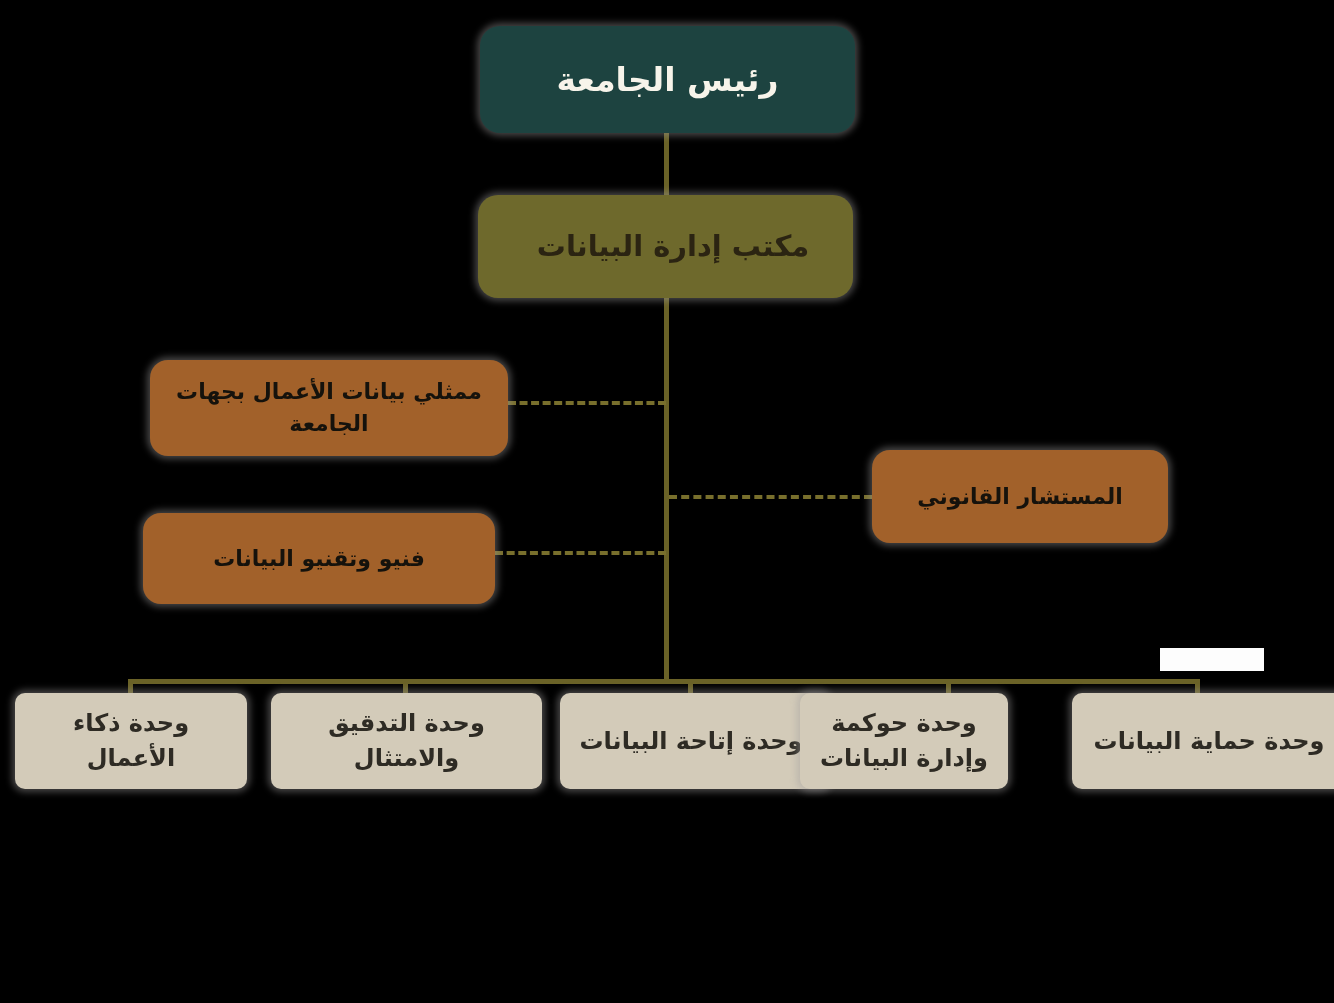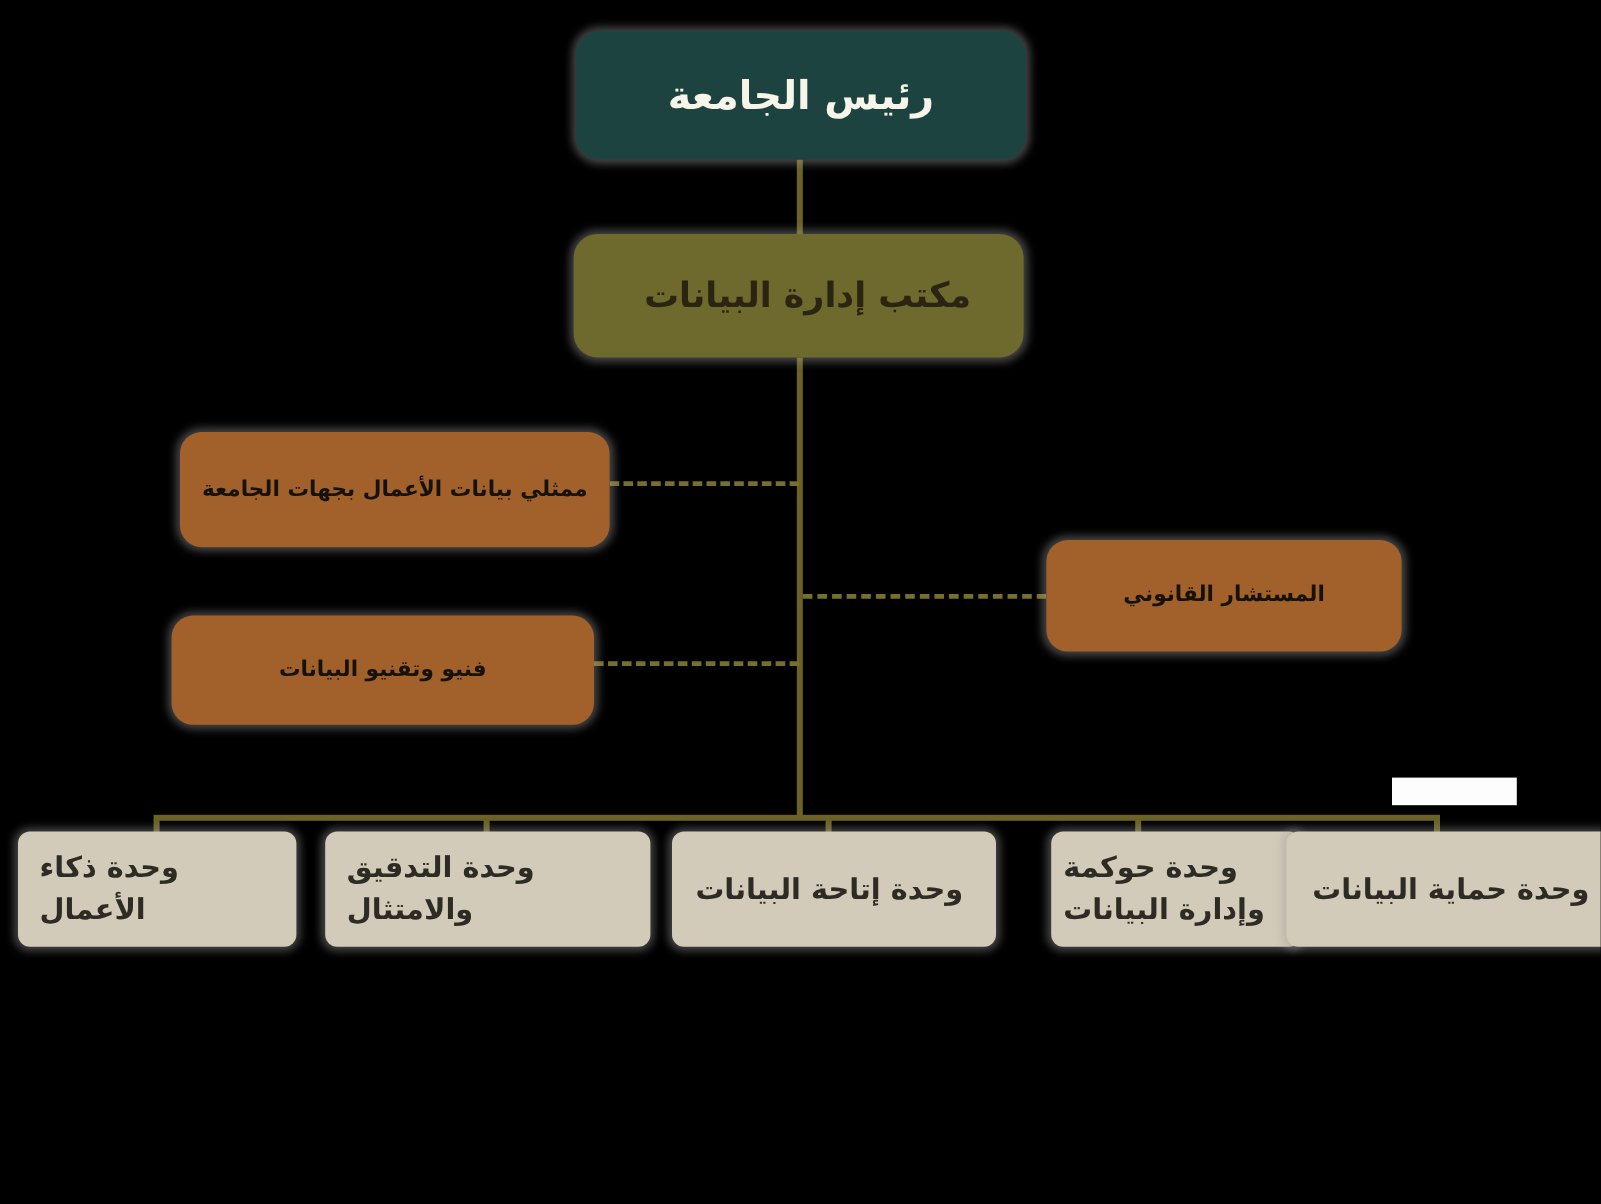--- a/index.html
+++ b/index.html
@@ -7,53 +7,53 @@
     position:relative;
     width:1334px;height:1003px;
     background:var(--bg,#000);
     font-family:"DejaVu Sans",sans-serif;
     overflow:hidden;
     direction:rtl;
   }
   .node{
     position:absolute;
     display:flex;align-items:center;justify-content:center;
-    text-align:left;
+    text-align:center;
     font-weight:bold;
     box-sizing:border-box;
     padding:8px 18px;
     line-height:1.45;
     box-shadow:0 0 7px 3px rgba(160,158,158,.45);
   }
   .node.president{
     left:480px;top:26px;width:375px;height:107px;
     background:var(--teal,#1d4340);color:var(--light-text,#f7f4ea);
     border-radius:20px;font-size:33px;
   }
   .node.office{
     left:478px;top:195px;width:375px;height:103px;
     background:var(--olive,#6e692c);color:var(--dark-olive-text,#2b2412);
     border-radius:20px;font-size:29px;padding-left:33px;
   }
   .node.brown{
     background:var(--rust,#a2612a);color:var(--dark-text,#15120c);
-    border-radius:18px;font-size:18px;
+    border-radius:18px;font-size:22px;
   }
   .node.reps{left:150px;top:360px;width:358px;height:96px;}
   .node.techs{left:143px;top:513px;width:352px;height:91px;}
   .node.legal{left:872px;top:450px;width:296px;height:93px;}
   .node.unit{
     top:693px;height:96px;
     background:var(--beige,#d3cbb9);color:var(--unit-text,#2e2b24);
     border-radius:10px;font-size:24px;
   }
   .node.unit1{left:15px;width:232px;}
   .node.unit2{left:271px;width:271px;}
   .node.unit3{left:560px;width:270px;padding-left:10px;}
-  .node.unit4{left:876px;width:208px;padding:20px 10px;}
+  .node.unit4{left:800px;width:208px;padding:20px 10px;}
   .node.unit5{left:1072px;width:274px;}
   .vline,.hline,.drop{position:absolute;background:var(--line,#6a6227);}
   .vline{width:5px;}
   .hline{height:5px;}
   .drop{width:5px;height:13px;top:683px;}
   .dash{
     position:absolute;height:0;
     border-top:4px dashed var(--dash,#786f2c);
   }
   .artifact{

